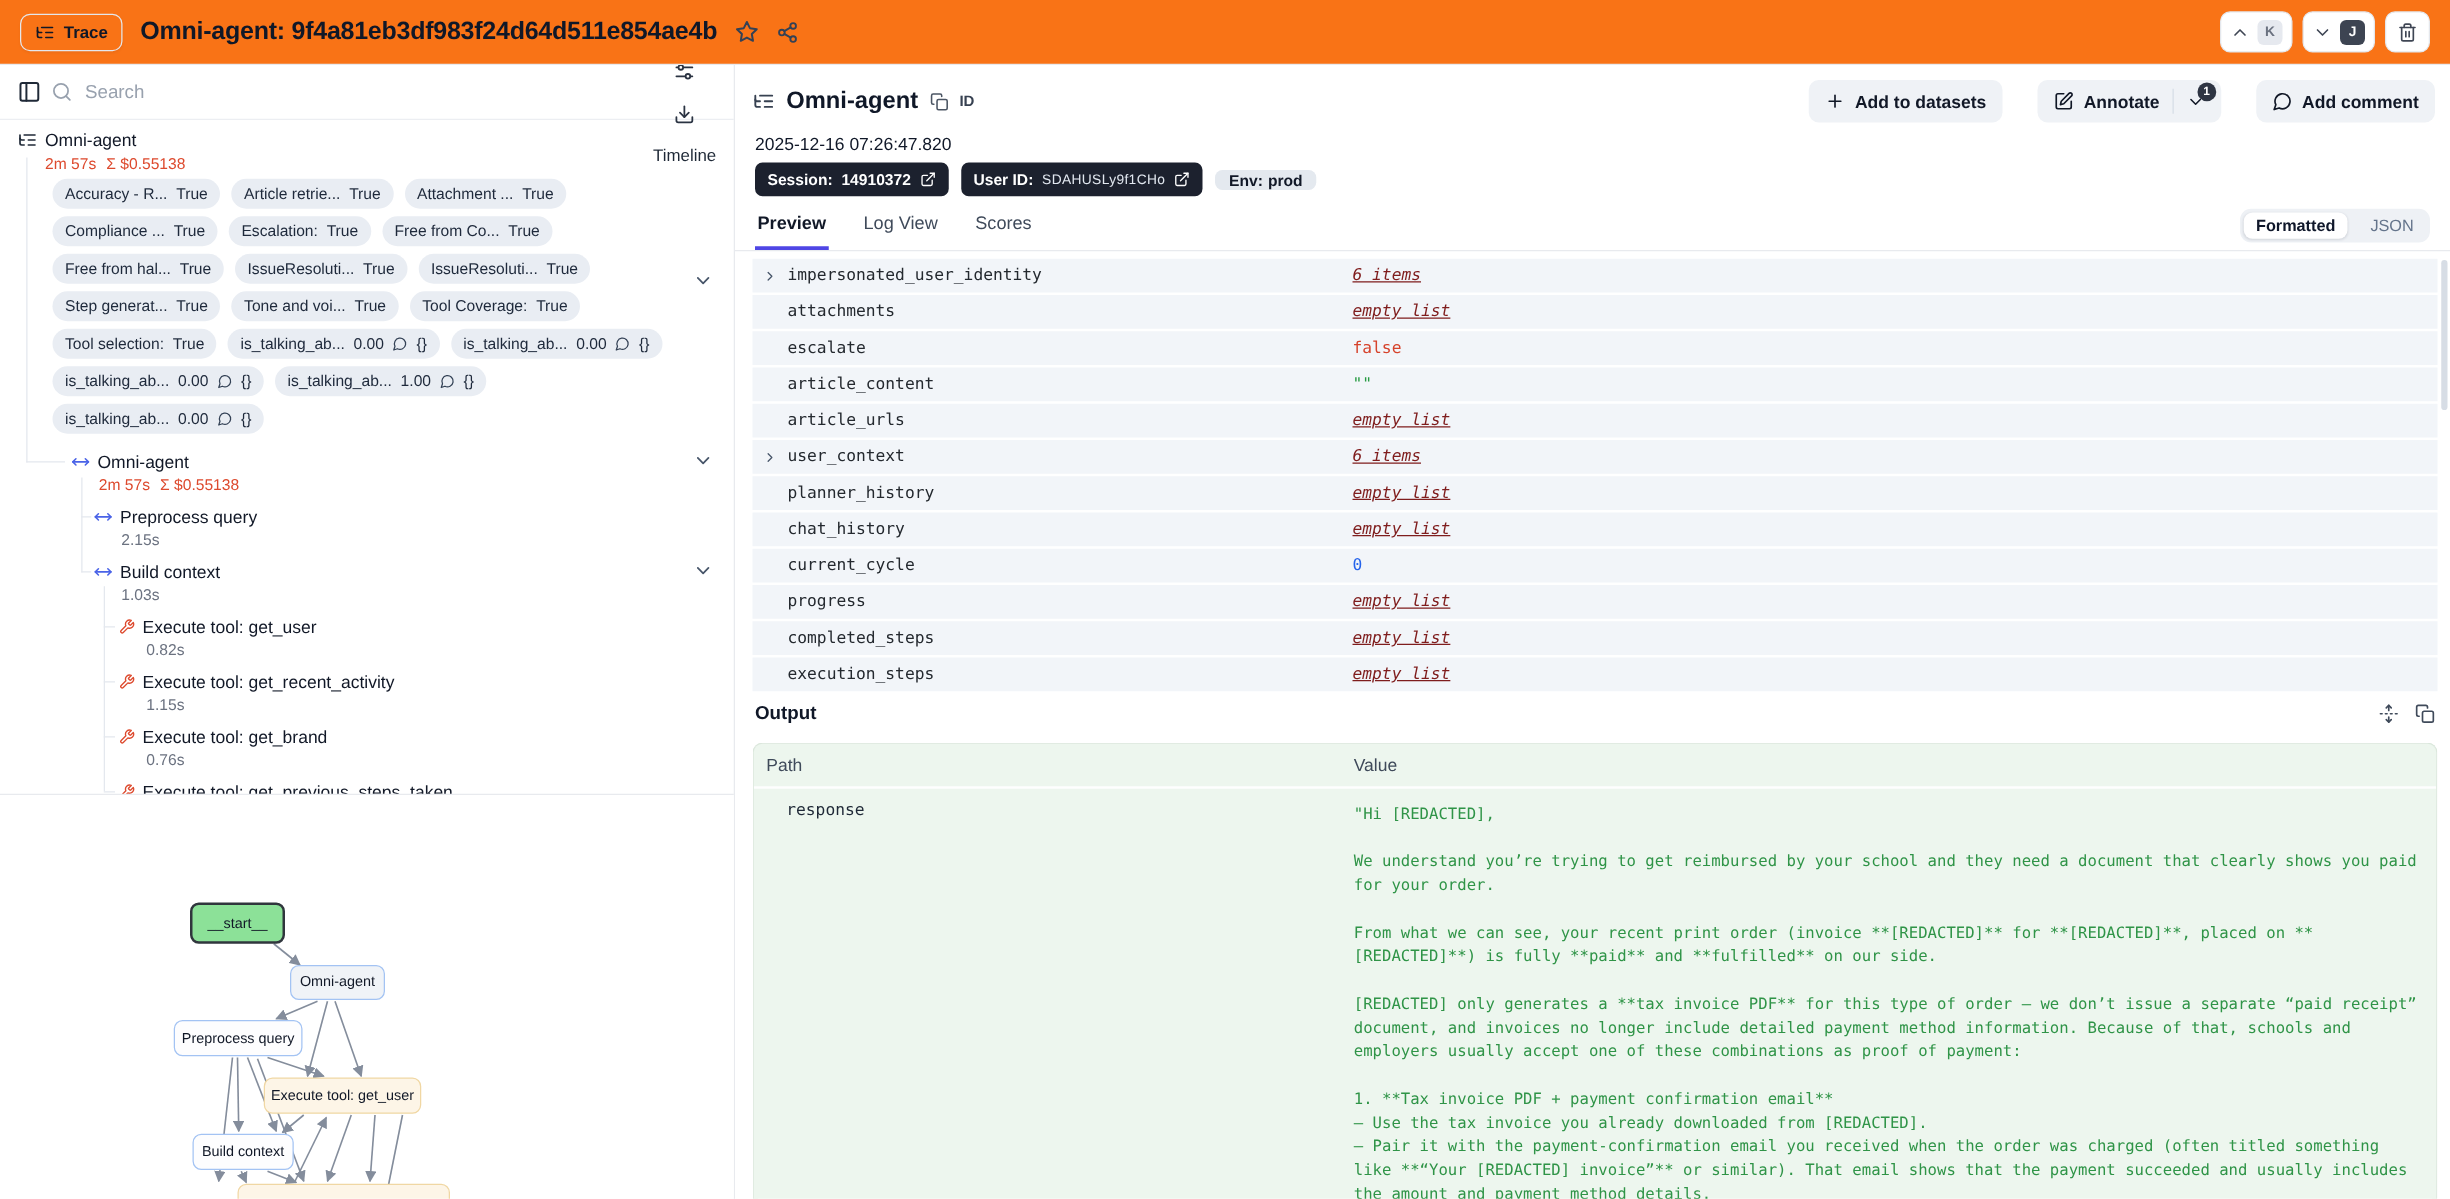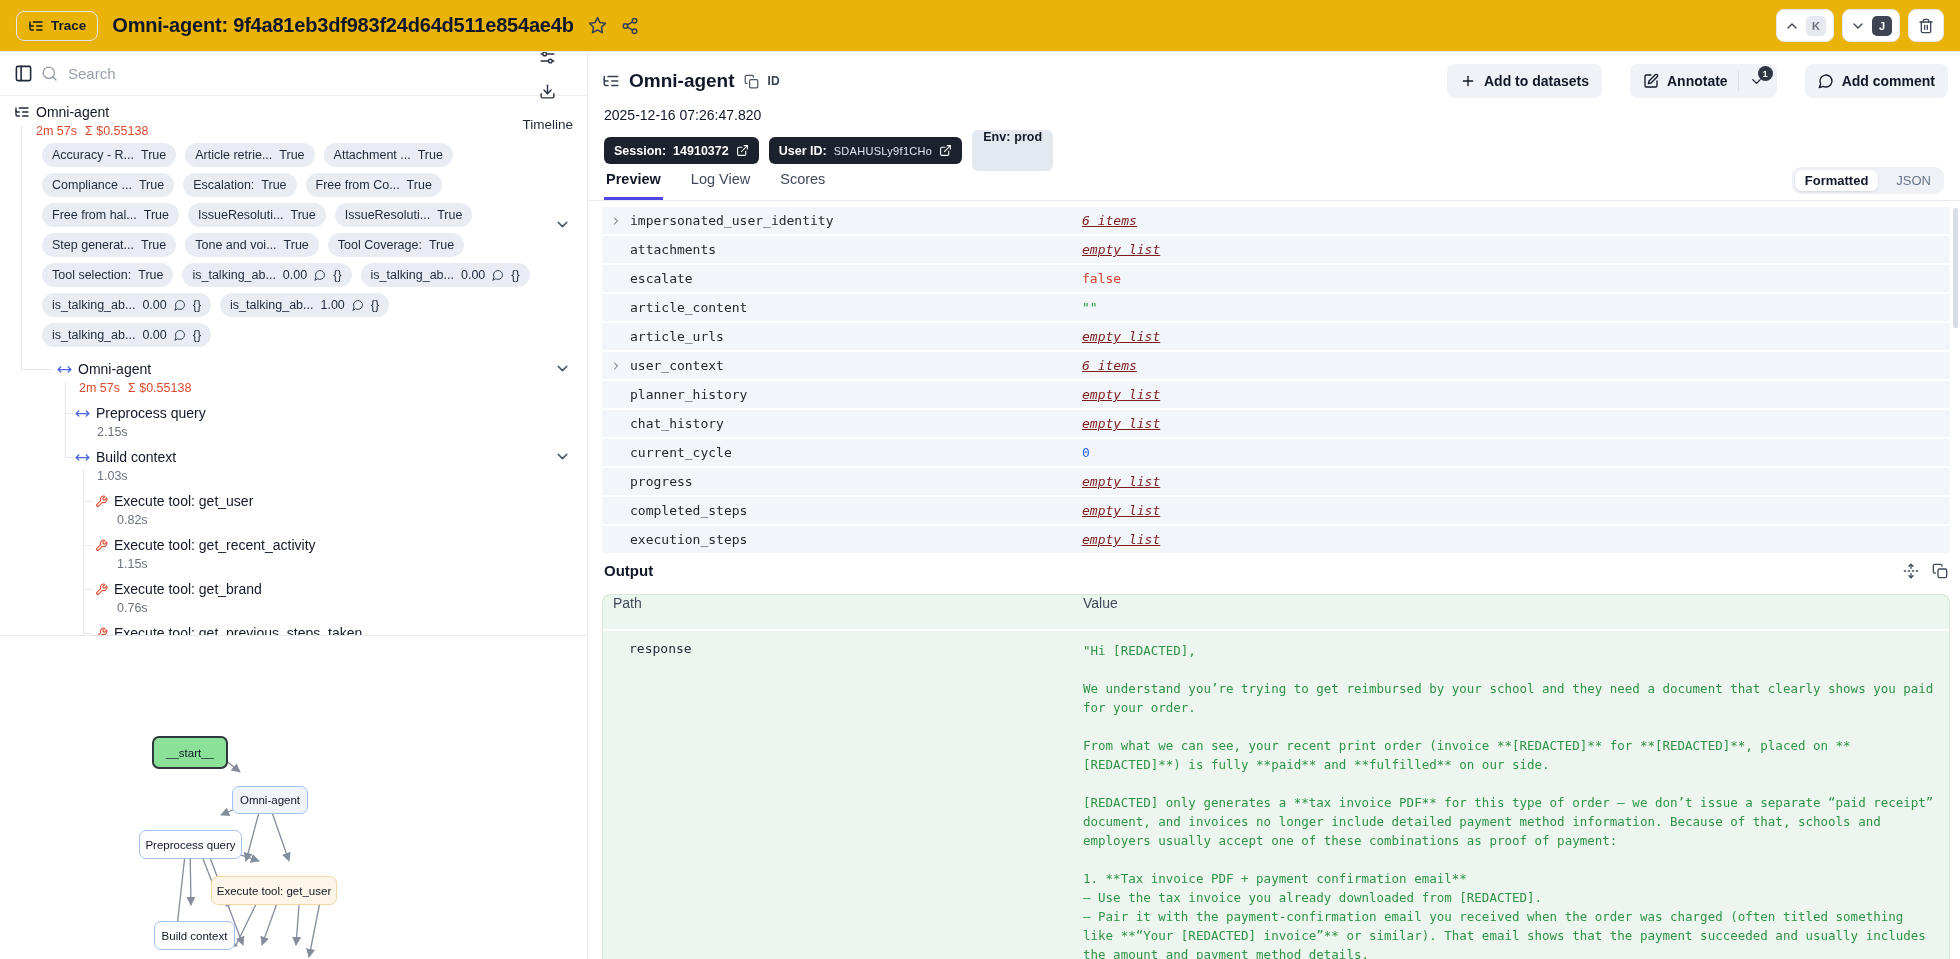--- a/index.html
+++ b/index.html
@@ -2,21 +2,21 @@
 <html><head>
 <meta charset="utf-8">
 <style>
   * { box-sizing: border-box; margin: 0; padding: 0; }
   html,body { width:1960px; height:959px; overflow:hidden; background:#fff;
     font-family:"Liberation Sans", sans-serif; color:#0f172a; }
   .ic { display:inline-block; vertical-align:middle; stroke:currentColor; fill:none;
         stroke-width:2; stroke-linecap:round; stroke-linejoin:round; flex:none; }
 
   
-  .topbar { position:absolute; top:0; left:0; right:0; height:52px; background:#eab308;
+  .topbar { position:absolute; top:0; left:0; right:0; height:52px; background:#f97316;
     border-bottom:1px solid #e8eaee; display:flex; align-items:center; padding:0 16px; gap:14px; z-index:5; }
   .trace-pill { display:flex; align-items:center; gap:7px; border:1px solid #e4e7ec; border-radius:8px;
     padding:6px 11px; box-shadow:0 1px 2px rgba(16,24,40,.05); font-weight:700; font-size:13.5px; color:#111827; }
   .tb-title { font-size:20px; font-weight:700; letter-spacing:-.2px; color:#101828; }
   .tb-icon { color:#334155; cursor:pointer; }
   .tb-right { margin-left:auto; display:flex; gap:8px; align-items:center; }
   .nav-btn { display:flex; align-items:center; gap:6px; border:1px solid #e4e7ec; border-radius:8px;
     height:33px; padding:0 7px; background:#fff; color:#3f4654; }
   .key-badge { width:20px; height:20px; border-radius:5px; background:#e6e9ef; color:#6b7280;
     font-size:11px; font-weight:700; display:flex; align-items:center; justify-content:center; }
@@ -43,21 +43,21 @@
     border-radius:12px; background:#e9edf3; font-size:12.5px; color:#1e293b; white-space:nowrap; }
   .pill .pv { }
   .guide { position:absolute; background:#e4e8ee; }
   .t-chev { position:absolute; right:16px; color:#475569; cursor:pointer; }
 
   
   .graph { position:relative; height:323px; overflow:hidden; background:#fff; }
   .graph svg.edges { position:absolute; inset:0; }
   .g-node { position:absolute; display:flex; align-items:center; justify-content:center;
     font-size:11.5px; color:#111827; background:#fdfdfe; border:1.5px solid #a3c3f3;
-    border-radius:7px; white-space:nowrap; padding:0 6px;margin-top:14px; }
+    border-radius:7px; white-space:nowrap; padding:0 6px; }
   .g-start { background:#8ce198; border:2px solid #30363d; }
   .g-agent { background:#f0f3f7; }
   .g-tool  { background:#fdf5e7; border-color:#f0d7a3; }
 
   
   .main { position:absolute; top:52px; left:588px; right:0; bottom:0; background:#fff; }
   .m-header { position:absolute; top:10px; left:14px; right:12px; height:38px;
     display:flex; align-items:center; gap:9px; }
   .m-title { font-size:19px; font-weight:700; color:#101828; }
   .m-id { font-size:12px; font-weight:600; color:#374151; }
@@ -67,21 +67,21 @@
   .btn .divider { width:1px; height:20px; background:#d6dde6; margin:0 2px; }
   .chev-wrap { position:relative; display:flex; align-items:center; }
   .cnt { position:absolute; top:-8px; right:-9px; width:15px; height:15px; border-radius:50%;
     background:#2e3543; color:#fff; font-size:9.5px; font-weight:700;
     display:flex; align-items:center; justify-content:center; }
   .m-time { position:absolute; top:55px; left:16px; font-size:14px; color:#101828; }
   .m-badges { position:absolute; top:78px; left:16px; display:flex; gap:10px; align-items:center; }
   .dbadge { display:flex; align-items:center; gap:7px; height:27px; padding:0 10px; border-radius:6px;
     background:#1c212e; color:#fff; font-size:12.5px; font-weight:700; }
   .dbadge .val { font-size:11px; font-weight:400; color:#e2e8f0; letter-spacing:.3px; }
-  .lbadge { display:flex; gap:4px; height:41px; padding:0 11px; border-radius:6px; align-items:flex-start;
+  .lbadge { display:flex; gap:4px; height:16px; padding:0 11px; border-radius:6px; align-items:flex-end;
     background:#e4e9ef; color:#111827; font-size:12.5px; font-weight:700; }
 
   .m-tabs { position:absolute; top:116px; left:0; right:0; height:33px; border-bottom:1px solid #e8eaee;
     display:flex; align-items:flex-start; padding:0 16px; gap:26px; }
   .tab { font-size:14.5px; color:#3f4a5a; font-weight:500; padding:3px 2px 0 2px; height:32px; cursor:pointer; }
   .tab.active { color:#111827; font-weight:600; border-bottom:3px solid #4f46e5; }
   .fmt-toggle { margin-left:auto; display:flex; background:#eef1f5; border-radius:9px; padding:3px; gap:8px; margin-top:-1px; }
   .seg { font-size:13px; padding:3px 10px; border-radius:7px; color:#64748b; font-weight:500; cursor:pointer; }
   .seg.active { background:#fff; color:#0f172a; font-weight:600; box-shadow:0 1px 2px rgba(16,24,40,.12); }
 
@@ -93,21 +93,21 @@
   .p-val { flex:1; }
   .v-meta { font-style:italic; color:#7f1d1d;text-decoration:underline; }
   .v-bool { color:#d6432c; } .v-str { color:#279c43; } .v-num { color:#2563eb; }
   .p-scroll { position:absolute; right:2px; top:156px; width:5px; height:120px; border-radius:3px; background:#d7dde5; }
 
   .out-head { position:absolute; top:510px; left:16px; right:12px; display:flex; align-items:center; }
   .out-title { font-size:15px; font-weight:600; color:#101828; }
   .out-icons { margin-left:auto; display:flex; gap:13px; color:#3f4a5a; }
   .out-table { position:absolute; top:542px; left:14px; right:10px; bottom:0;
     background:#edf6ee; border:1px solid #dbe7dc; border-bottom:none; border-radius:8px 8px 0 0; overflow:hidden; }
-  .out-hrow { display:flex; height:36px; align-items:flex-start; padding-left:10px;
+  .out-hrow { display:flex; height:36px; align-items:center; padding-left:10px;
     border-bottom:2px solid rgba(255,255,255,.9); font-size:14px; color:#3f4a5a; font-weight:500; }
   .out-hrow .hk { width:470px; }
   .out-brow { display:flex; padding:10px 14px 10px 26px; }
   .out-key { width:454px; font-family:"DejaVu Sans Mono", monospace; font-size:13px; color:#1f2937; }
   .out-val { flex:1; font-family:"DejaVu Sans Mono", monospace; font-size:12.5px; line-height:19px;
     color:#2f9447; white-space:pre-wrap; max-width:860px; }
 </style>
 </head>
 <body>
 

